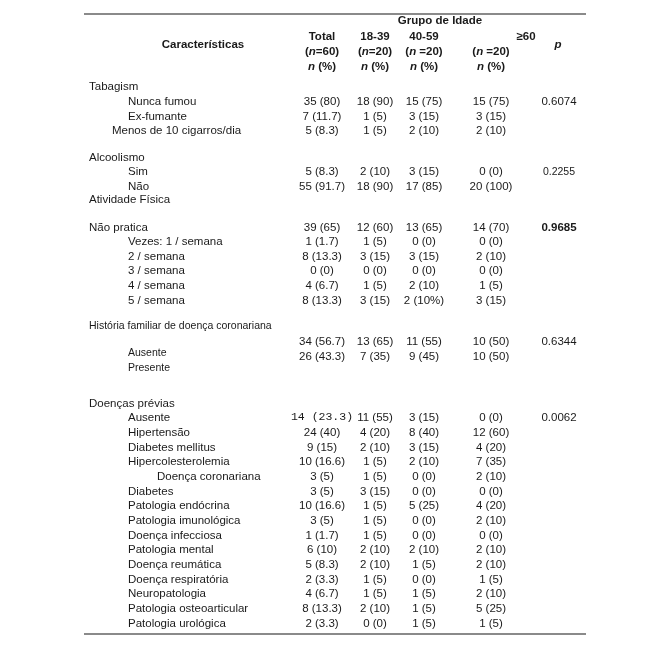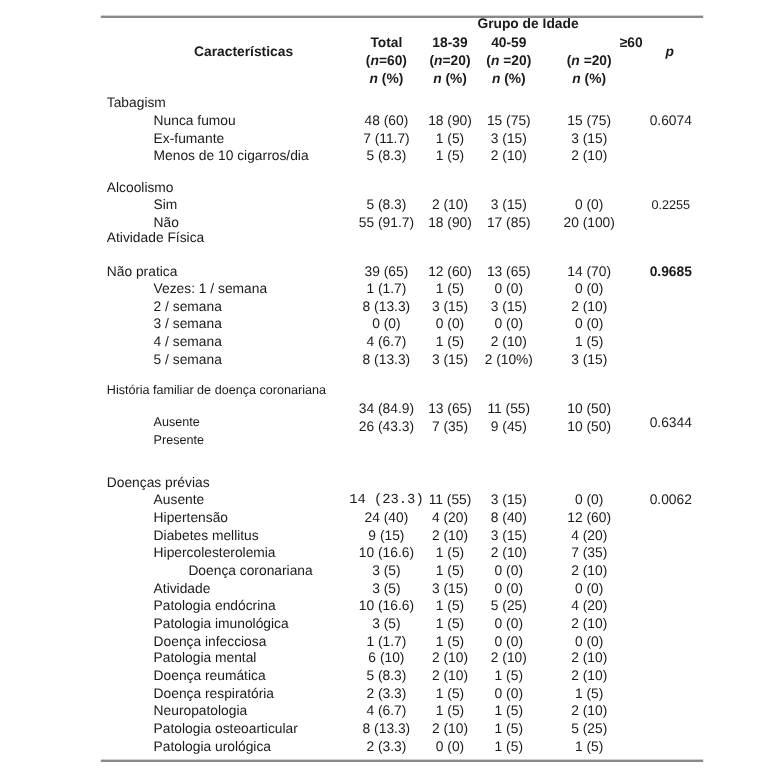--- a/index.html
+++ b/index.html
@@ -32,30 +32,30 @@
       <div class="t b c" style="left: 424px; top: 44px;"><span>(</span><span class="i">n</span><span> =20)</span></div>
       <div class="t b c" style="left: 424px; top: 59px;"><span class="i">n</span><span> (%)</span></div>
       <div class="t b c" style="left: 491px; top: 29px; margin-left: 35px;"><span>≥60</span></div>
       <div class="t b c" style="left: 491px; top: 44px;"><span>(</span><span class="i">n</span><span> =20)</span></div>
       <div class="t b c" style="left: 491px; top: 59px;"><span class="i">n</span><span> (%)</span></div>
     </div>
 
   <div id="body-rows">
       <div class="t " style="left: 89px; top: 79px;">Tabagism</div>
       <div class="t " style="left: 128px; top: 94px;">Nunca fumou</div>
-      <div class="t c" style="left: 322px; top: 94px;">48 (60)</div>
+      <div class="t c" style="left: 322px; top: 94px;">35 (80)</div>
       <div class="t c" style="left: 375px; top: 94px;">18 (90)</div>
       <div class="t c" style="left: 424px; top: 94px;">15 (75)</div>
       <div class="t c" style="left: 491px; top: 94px;">15 (75)</div>
       <div class="t " style="left: 128px; top: 109px;">Ex-fumante</div>
       <div class="t c" style="left: 322px; top: 109px;">7 (11.7)</div>
       <div class="t c" style="left: 375px; top: 109px;">1 (5)</div>
       <div class="t c" style="left: 424px; top: 109px;">3 (15)</div>
       <div class="t c" style="left: 491px; top: 109px;">3 (15)</div>
-      <div class="t " style="left: 128px; top: 123px;">Menos de 10 cigarros/dia</div>
+      <div class="t " style="left: 112px; top: 123px;">Menos de 10 cigarros/dia</div>
       <div class="t c" style="left: 322px; top: 123px;">5 (8.3)</div>
       <div class="t c" style="left: 375px; top: 123px;">1 (5)</div>
       <div class="t c" style="left: 424px; top: 123px;">2 (10)</div>
       <div class="t c" style="left: 491px; top: 123px;">2 (10)</div>
       <div class="t c" style="left: 559px; top: 94px;">0.6074</div>
       <div class="t " style="left: 89px; top: 150px;">Alcoolismo</div>
       <div class="t " style="left: 128px; top: 164px;">Sim</div>
       <div class="t c" style="left: 322px; top: 164px;">5 (8.3)</div>
       <div class="t c" style="left: 375px; top: 164px;">2 (10)</div>
       <div class="t c" style="left: 424px; top: 164px;">3 (15)</div>
@@ -93,30 +93,30 @@
       <div class="t c" style="left: 424px; top: 278px;">2 (10)</div>
       <div class="t c" style="left: 491px; top: 278px;">1 (5)</div>
       <div class="t " style="left: 128px; top: 293px;">5 / semana</div>
       <div class="t c" style="left: 322px; top: 293px;">8 (13.3)</div>
       <div class="t c" style="left: 375px; top: 293px;">3 (15)</div>
       <div class="t c" style="left: 424px; top: 293px;">2 (10%)</div>
       <div class="t c" style="left: 491px; top: 293px;">3 (15)</div>
       <div class="t c" style="left: 559px; top: 220px; font-weight: bold;">0.9685</div>
       <div class="t " style="left: 89px; top: 318px; font-size: 10.5px;">História familiar de doença coronariana</div>
       <div class="t " style="left: 128px; top: 345px; font-size: 10.5px;">Ausente</div>
-      <div class="t c" style="left: 322px; top: 334px;">34 (84.9)</div>
+      <div class="t c" style="left: 322px; top: 334px;">34 (56.7)</div>
       <div class="t c" style="left: 375px; top: 334px;">13 (65)</div>
       <div class="t c" style="left: 424px; top: 334px;">11 (55)</div>
       <div class="t c" style="left: 491px; top: 334px;">10 (50)</div>
       <div class="t " style="left: 128px; top: 360px; font-size: 10.5px;">Presente</div>
       <div class="t c" style="left: 322px; top: 349px;">26 (43.3)</div>
       <div class="t c" style="left: 375px; top: 349px;">7 (35)</div>
       <div class="t c" style="left: 424px; top: 349px;">9 (45)</div>
       <div class="t c" style="left: 491px; top: 349px;">10 (50)</div>
-      <div class="t c" style="left: 559px; top: 346px;">0.6344</div>
+      <div class="t c" style="left: 559px; top: 334px;">0.6344</div>
       <div class="t " style="left: 89px; top: 396px;">Doenças prévias</div>
       <div class="t " style="left: 128px; top: 410px;">Ausente</div>
       <div class="t c" style="left: 322px; top: 410px; font-family: Liberation Mono, monospace;">14 (23.3)</div>
       <div class="t c" style="left: 375px; top: 410px;">11 (55)</div>
       <div class="t c" style="left: 424px; top: 410px;">3 (15)</div>
       <div class="t c" style="left: 491px; top: 410px;">0 (0)</div>
       <div class="t " style="left: 128px; top: 425px;">Hipertensão</div>
       <div class="t c" style="left: 322px; top: 425px;">24 (40)</div>
       <div class="t c" style="left: 375px; top: 425px;">4 (20)</div>
       <div class="t c" style="left: 424px; top: 425px;">8 (40)</div>
@@ -129,21 +129,21 @@
       <div class="t " style="left: 128px; top: 454px;">Hipercolesterolemia</div>
       <div class="t c" style="left: 322px; top: 454px;">10 (16.6)</div>
       <div class="t c" style="left: 375px; top: 454px;">1 (5)</div>
       <div class="t c" style="left: 424px; top: 454px;">2 (10)</div>
       <div class="t c" style="left: 491px; top: 454px;">7 (35)</div>
       <div class="t " style="left: 128px; top: 469px; padding-left: 29px;">Doença coronariana</div>
       <div class="t c" style="left: 322px; top: 469px;">3 (5)</div>
       <div class="t c" style="left: 375px; top: 469px;">1 (5)</div>
       <div class="t c" style="left: 424px; top: 469px;">0 (0)</div>
       <div class="t c" style="left: 491px; top: 469px;">2 (10)</div>
-      <div class="t " style="left: 128px; top: 484px;">Atividade</div>
+      <div class="t " style="left: 128px; top: 484px;">Diabetes</div>
       <div class="t c" style="left: 322px; top: 484px;">3 (5)</div>
       <div class="t c" style="left: 375px; top: 484px;">3 (15)</div>
       <div class="t c" style="left: 424px; top: 484px;">0 (0)</div>
       <div class="t c" style="left: 491px; top: 484px;">0 (0)</div>
       <div class="t " style="left: 128px; top: 498px;">Patologia endócrina</div>
       <div class="t c" style="left: 322px; top: 498px;">10 (16.6)</div>
       <div class="t c" style="left: 375px; top: 498px;">1 (5)</div>
       <div class="t c" style="left: 424px; top: 498px;">5 (25)</div>
       <div class="t c" style="left: 491px; top: 498px;">4 (20)</div>
       <div class="t " style="left: 128px; top: 513px;">Patologia imunológica</div>

